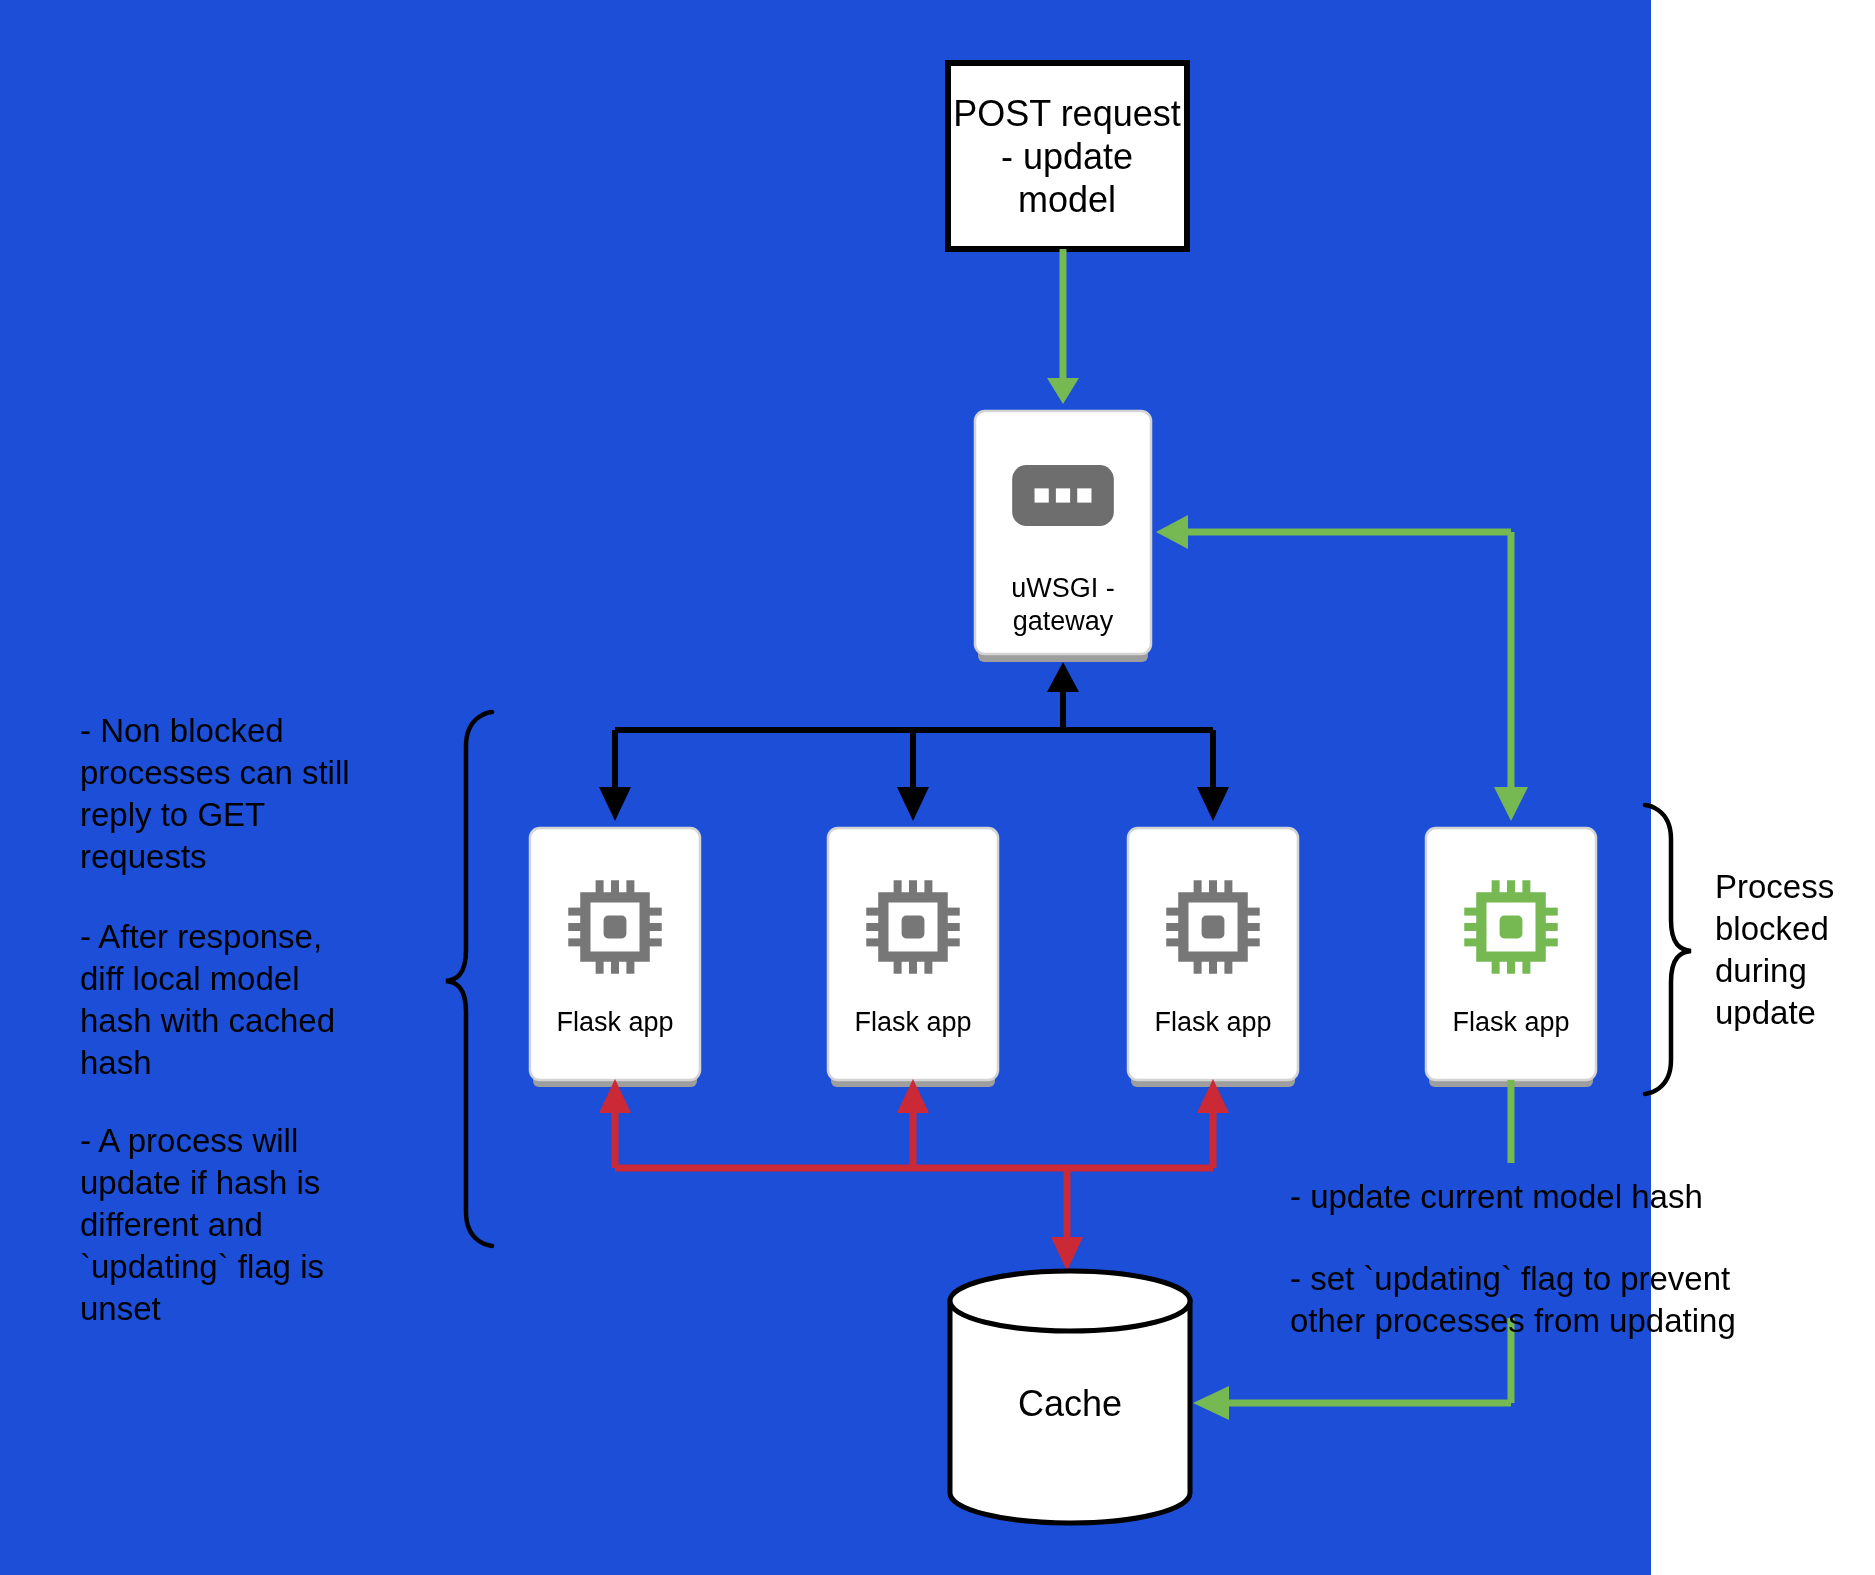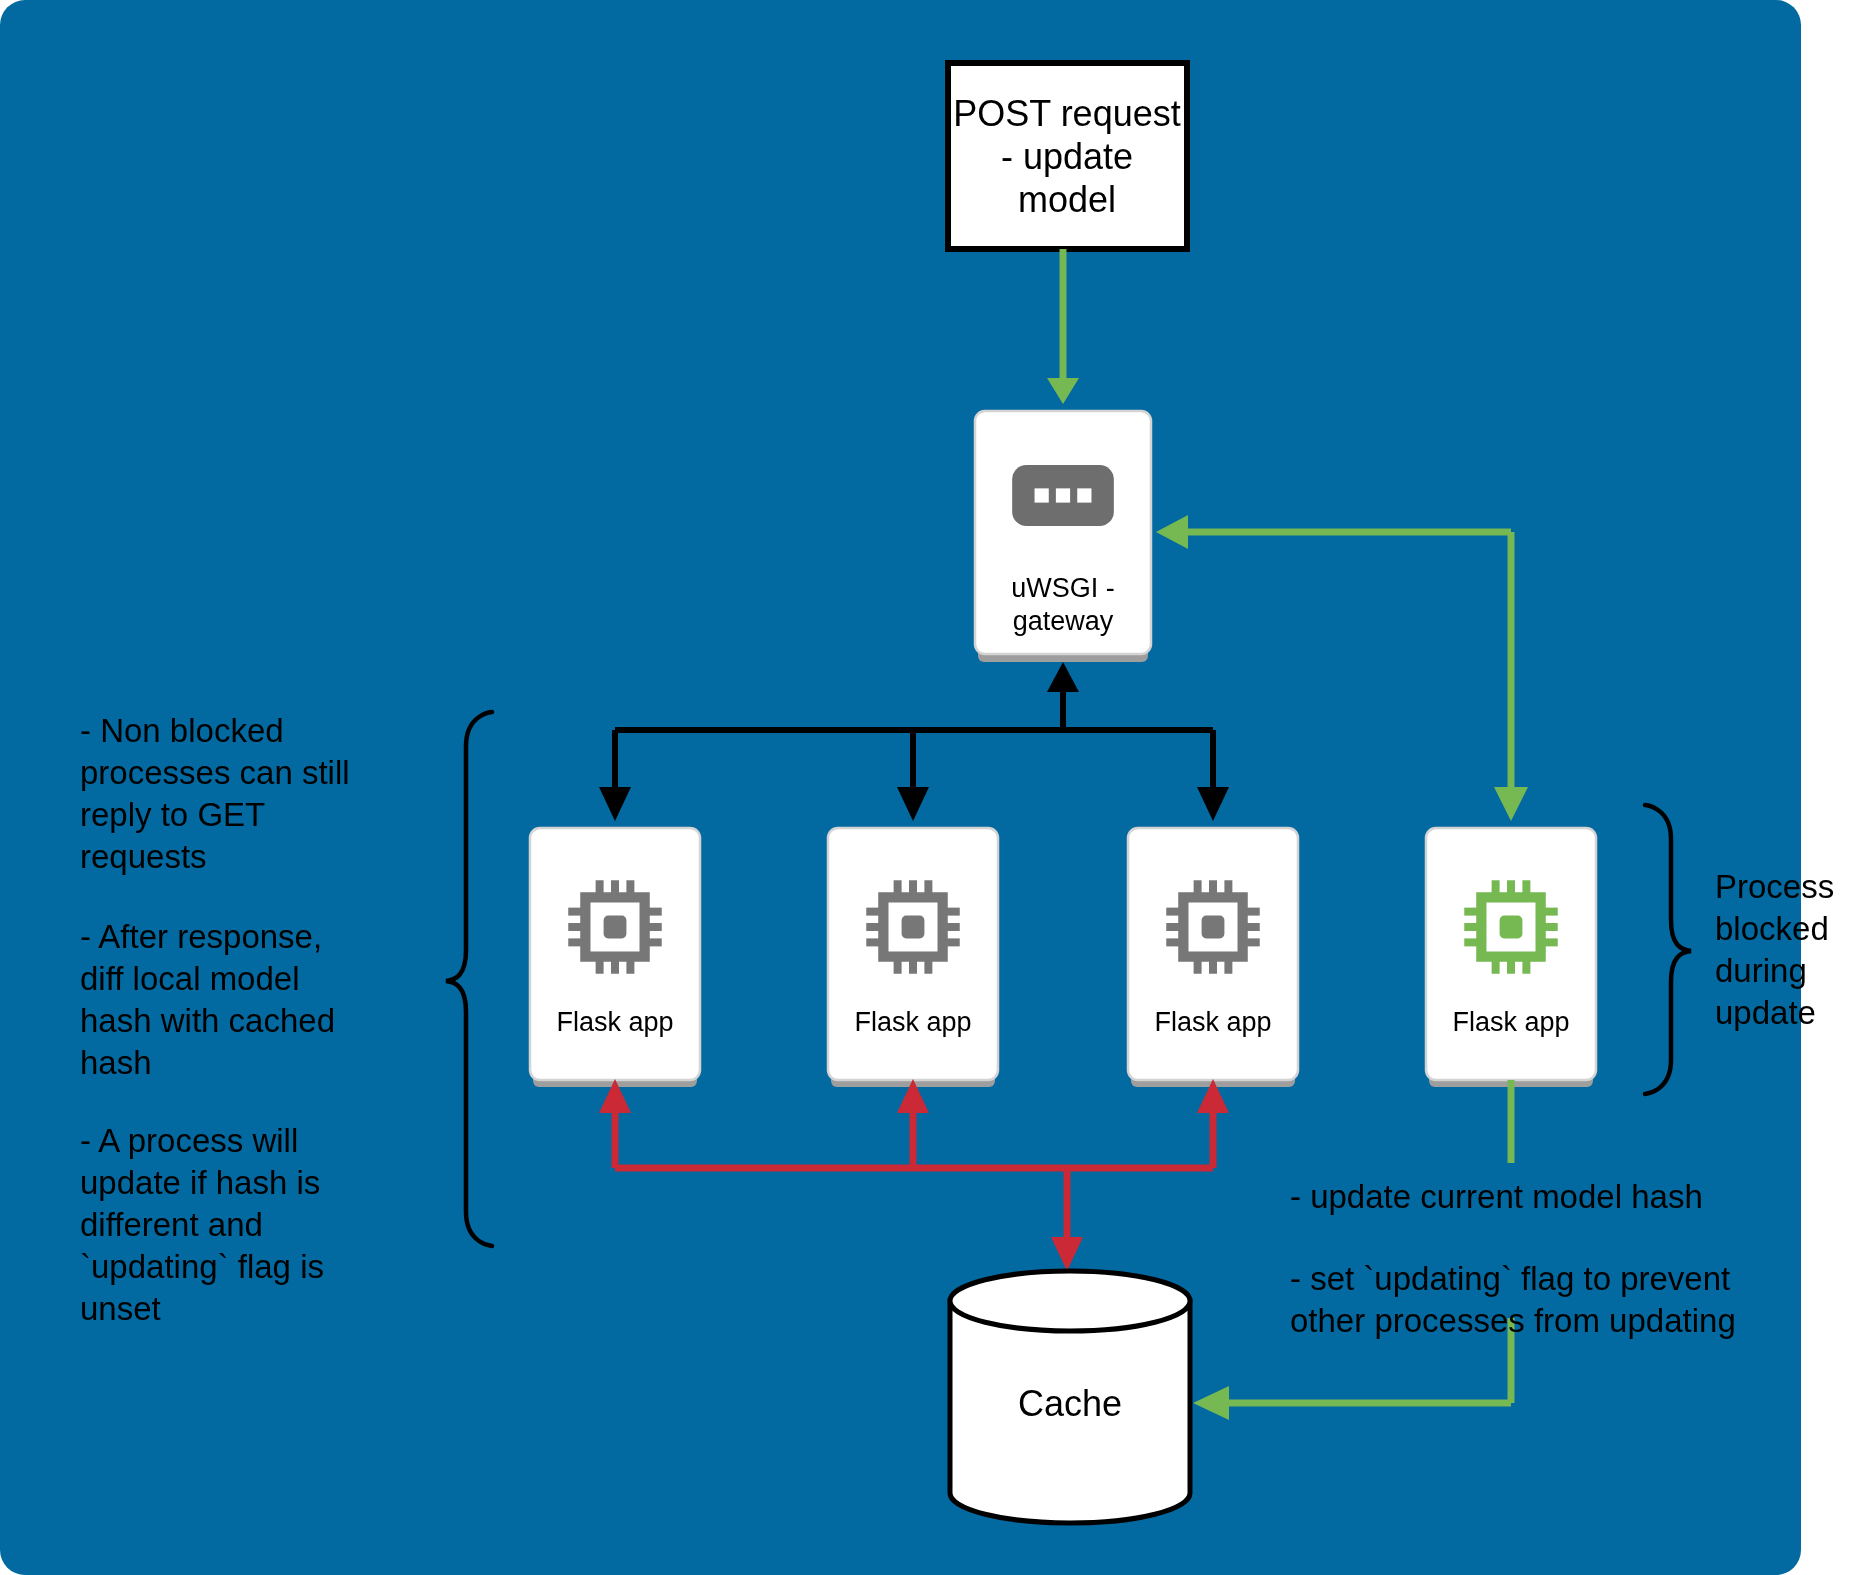--- a/index.html
+++ b/index.html
@@ -10,24 +10,23 @@
   }
   body {
     width: 1875px;
     height: 1575px;
     overflow: hidden;
     font-family: "Liberation Sans", sans-serif;
     color: #000000;
   }
   #diagram-root {
     position: relative;
-    width: 1801px;
+    width: 1651px;
     height: 1575px;
-    background: #0369a1;
-    border-radius: 25px;
+    background: #1d4ed8;
   }
   svg.canvas {
     position: absolute;
     top: 0;
     left: 0;
     width: 1875px;
     height: 1575px;
   }
   .txt {
     font-family: "Liberation Sans", sans-serif;

